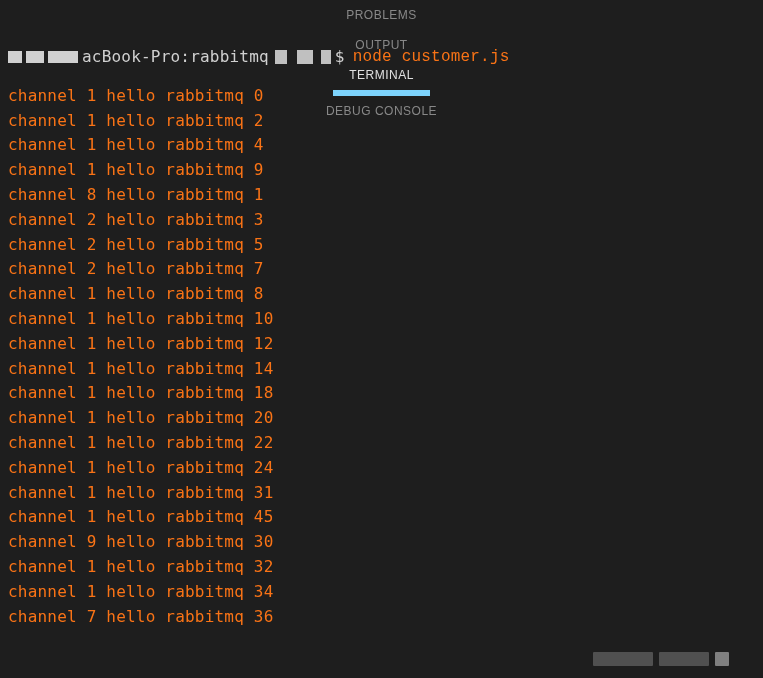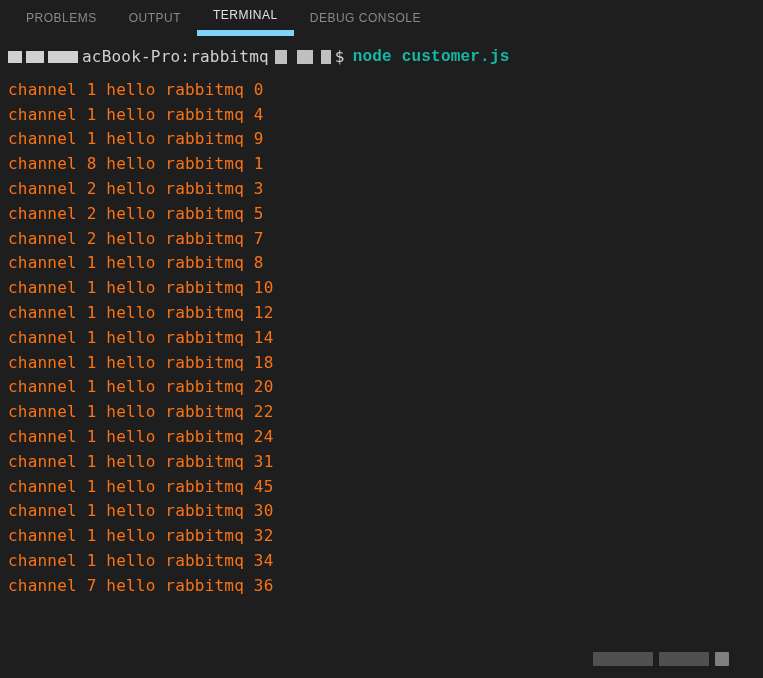--- a/index.html
+++ b/index.html
@@ -15,20 +15,21 @@
       overflow: hidden;
       color: #cccccc;
     }
     .panel-tabs {
       display: flex;
       align-items: center;
       height: 35px;
       background: #1e1e1e;
       padding: 0 10px;
       gap: 0;
+      flex-direction: column;
     }
     .tab {
       padding: 8px 16px;
       font-size: 12px;
       color: #888888;
       cursor: pointer;
       letter-spacing: 0.5px;
       font-family: -apple-system, 'Segoe UI', sans-serif;
     }
     .tab.active {
@@ -39,41 +40,40 @@
       padding: 10px 8px 0 8px;
       font-size: 16px;
       line-height: 1.55;
       letter-spacing: 0.2px;
     }
     .prompt-line {
       color: #d0d0d0;
       white-space: pre;
       display: flex;
       align-items: center;
-      margin-bottom: 8px;
+      margin-bottom: 14px;
     }
     .redacted-block {
       display: inline-block;
       background: #d0d0d0;
       vertical-align: middle;
       margin-right: 4px;
     }
     .rb1 { width: 14px; height: 12px; }
     .rb2 { width: 18px; height: 12px; }
     .rb3 { width: 30px; height: 12px; }
     .rb4 { width: 12px; height: 14px; background: #c0c0c0; }
     .rb5 { width: 16px; height: 14px; background: #c0c0c0; }
     .rb6 { width: 10px; height: 14px; background: #c0c0c0; }
     .host-text {
       color: #d0d0d0;
       font-family: 'Menlo', 'Monaco', monospace;
     }
     .command-text {
-      color: #14b8a6;
-      font-weight: bold;
+      color: #f97316;
     }
     .output-line {
       color: #f97316;
       white-space: pre;
       font-family: 'Menlo', 'Monaco', monospace;
     }
     .bottom-smudge {
       position: absolute;
       bottom: 10px;
       right: 20px;
@@ -112,37 +112,38 @@
     <span style="width:6px;"></span>
     <span class="redacted-block rb5"></span>
     <span style="width:4px;"></span>
     <span class="redacted-block rb6"></span>
     <span class="host-text">$</span>
     <span style="width:8px;"></span>
     <span class="command-text">node customer.js</span>
   </div>
   <div id="output-container">
       <div class="output-line">channel 1 hello rabbitmq 0</div>
+      <div class="output-line">channel 1 hello rabbitmq 2</div>
       <div class="output-line">channel 1 hello rabbitmq 4</div>
       <div class="output-line">channel 1 hello rabbitmq 9</div>
       <div class="output-line">channel 8 hello rabbitmq 1</div>
       <div class="output-line">channel 2 hello rabbitmq 3</div>
       <div class="output-line">channel 2 hello rabbitmq 5</div>
       <div class="output-line">channel 2 hello rabbitmq 7</div>
       <div class="output-line">channel 1 hello rabbitmq 8</div>
       <div class="output-line">channel 1 hello rabbitmq 10</div>
       <div class="output-line">channel 1 hello rabbitmq 12</div>
       <div class="output-line">channel 1 hello rabbitmq 14</div>
       <div class="output-line">channel 1 hello rabbitmq 18</div>
       <div class="output-line">channel 1 hello rabbitmq 20</div>
       <div class="output-line">channel 1 hello rabbitmq 22</div>
       <div class="output-line">channel 1 hello rabbitmq 24</div>
       <div class="output-line">channel 1 hello rabbitmq 31</div>
       <div class="output-line">channel 1 hello rabbitmq 45</div>
-      <div class="output-line">channel 1 hello rabbitmq 30</div>
+      <div class="output-line">channel 9 hello rabbitmq 30</div>
       <div class="output-line">channel 1 hello rabbitmq 32</div>
       <div class="output-line">channel 1 hello rabbitmq 34</div>
       <div class="output-line">channel 7 hello rabbitmq 36</div>
     </div>
 </div>
 
 <div class="bottom-smudge">
   <span class="smudge-block sm1"></span>
   <span class="smudge-block sm2"></span>
   <span class="smudge-block sm3"></span>

